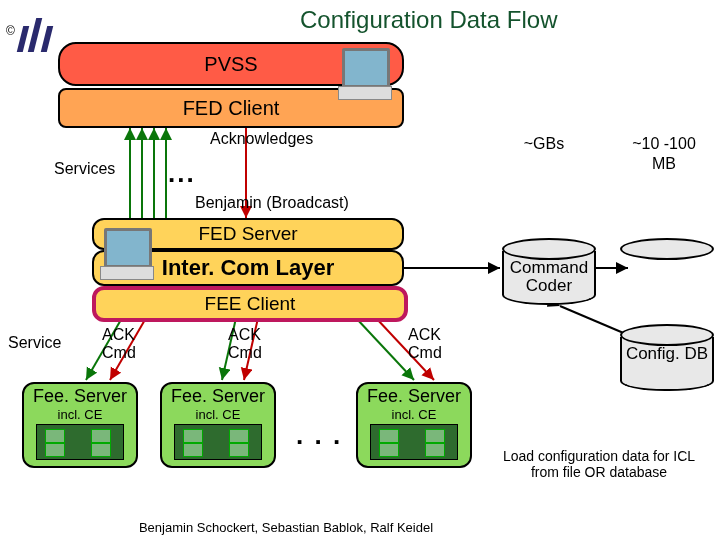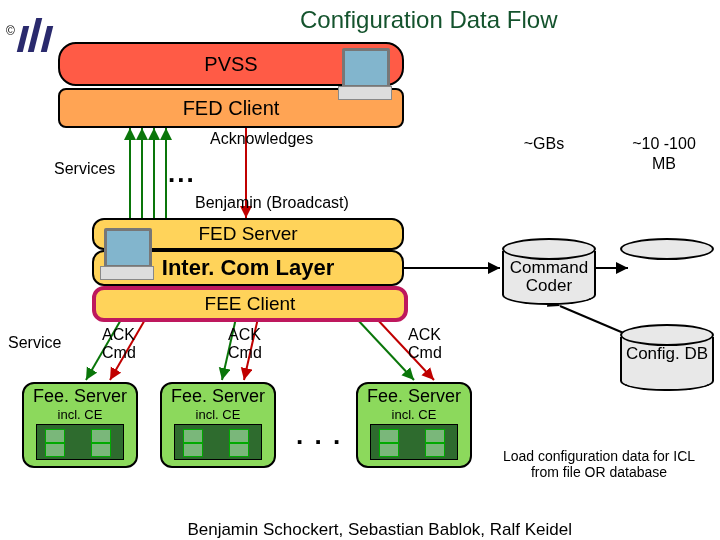--- a/index.html
+++ b/index.html
@@ -26,21 +26,21 @@
 .fs .s{font-size:13px}
 .fs .board{margin:2px auto;width:86px;height:34px;background:#2e6b2e;border:1px solid #000;position:relative}
 .fs .chip{position:absolute;width:18px;height:12px;background:#7ab77a;border:1px solid #0a0}
 .note{position:absolute;top:134px;width:88px;height:46px;text-align:center;font-size:16px;line-height:20px}
 .note1{left:500px}
 .note2{left:620px}
 .cyl{position:absolute;width:90px;text-align:center}
 .cyl .top{width:90px;height:18px;border:2px solid #000;border-radius:50%;background:#e8e8e8;position:relative;z-index:2}
 .cyl .body{width:90px;border:2px solid #000;border-top:none;border-radius:0 0 45px 45px/0 0 10px 10px;margin-top:-9px;background:#e8e8e8;padding-top:8px;font-size:17px;line-height:18px}
 .caption{position:absolute;top:448px;left:492px;width:214px;font-size:14px;text-align:center}
-.footer{position:absolute;top:520px;left:0;width:572px;text-align:right;font-size:17px}
+.footer{position:absolute;top:520px;left:0;width:572px;text-align:center;font-size:13px}
 svg.arrows{position:absolute;top:0;left:0}
 </style>
 </head>
 <body>
 
 <div class="title">Configuration Data Flow</div>
 <div class="copyright">©</div>
 <div class="logo">
   <div class="bar" style="left:4px;top:14px;height:26px"></div>
   <div class="bar" style="left:16px;top:6px;height:34px"></div>

